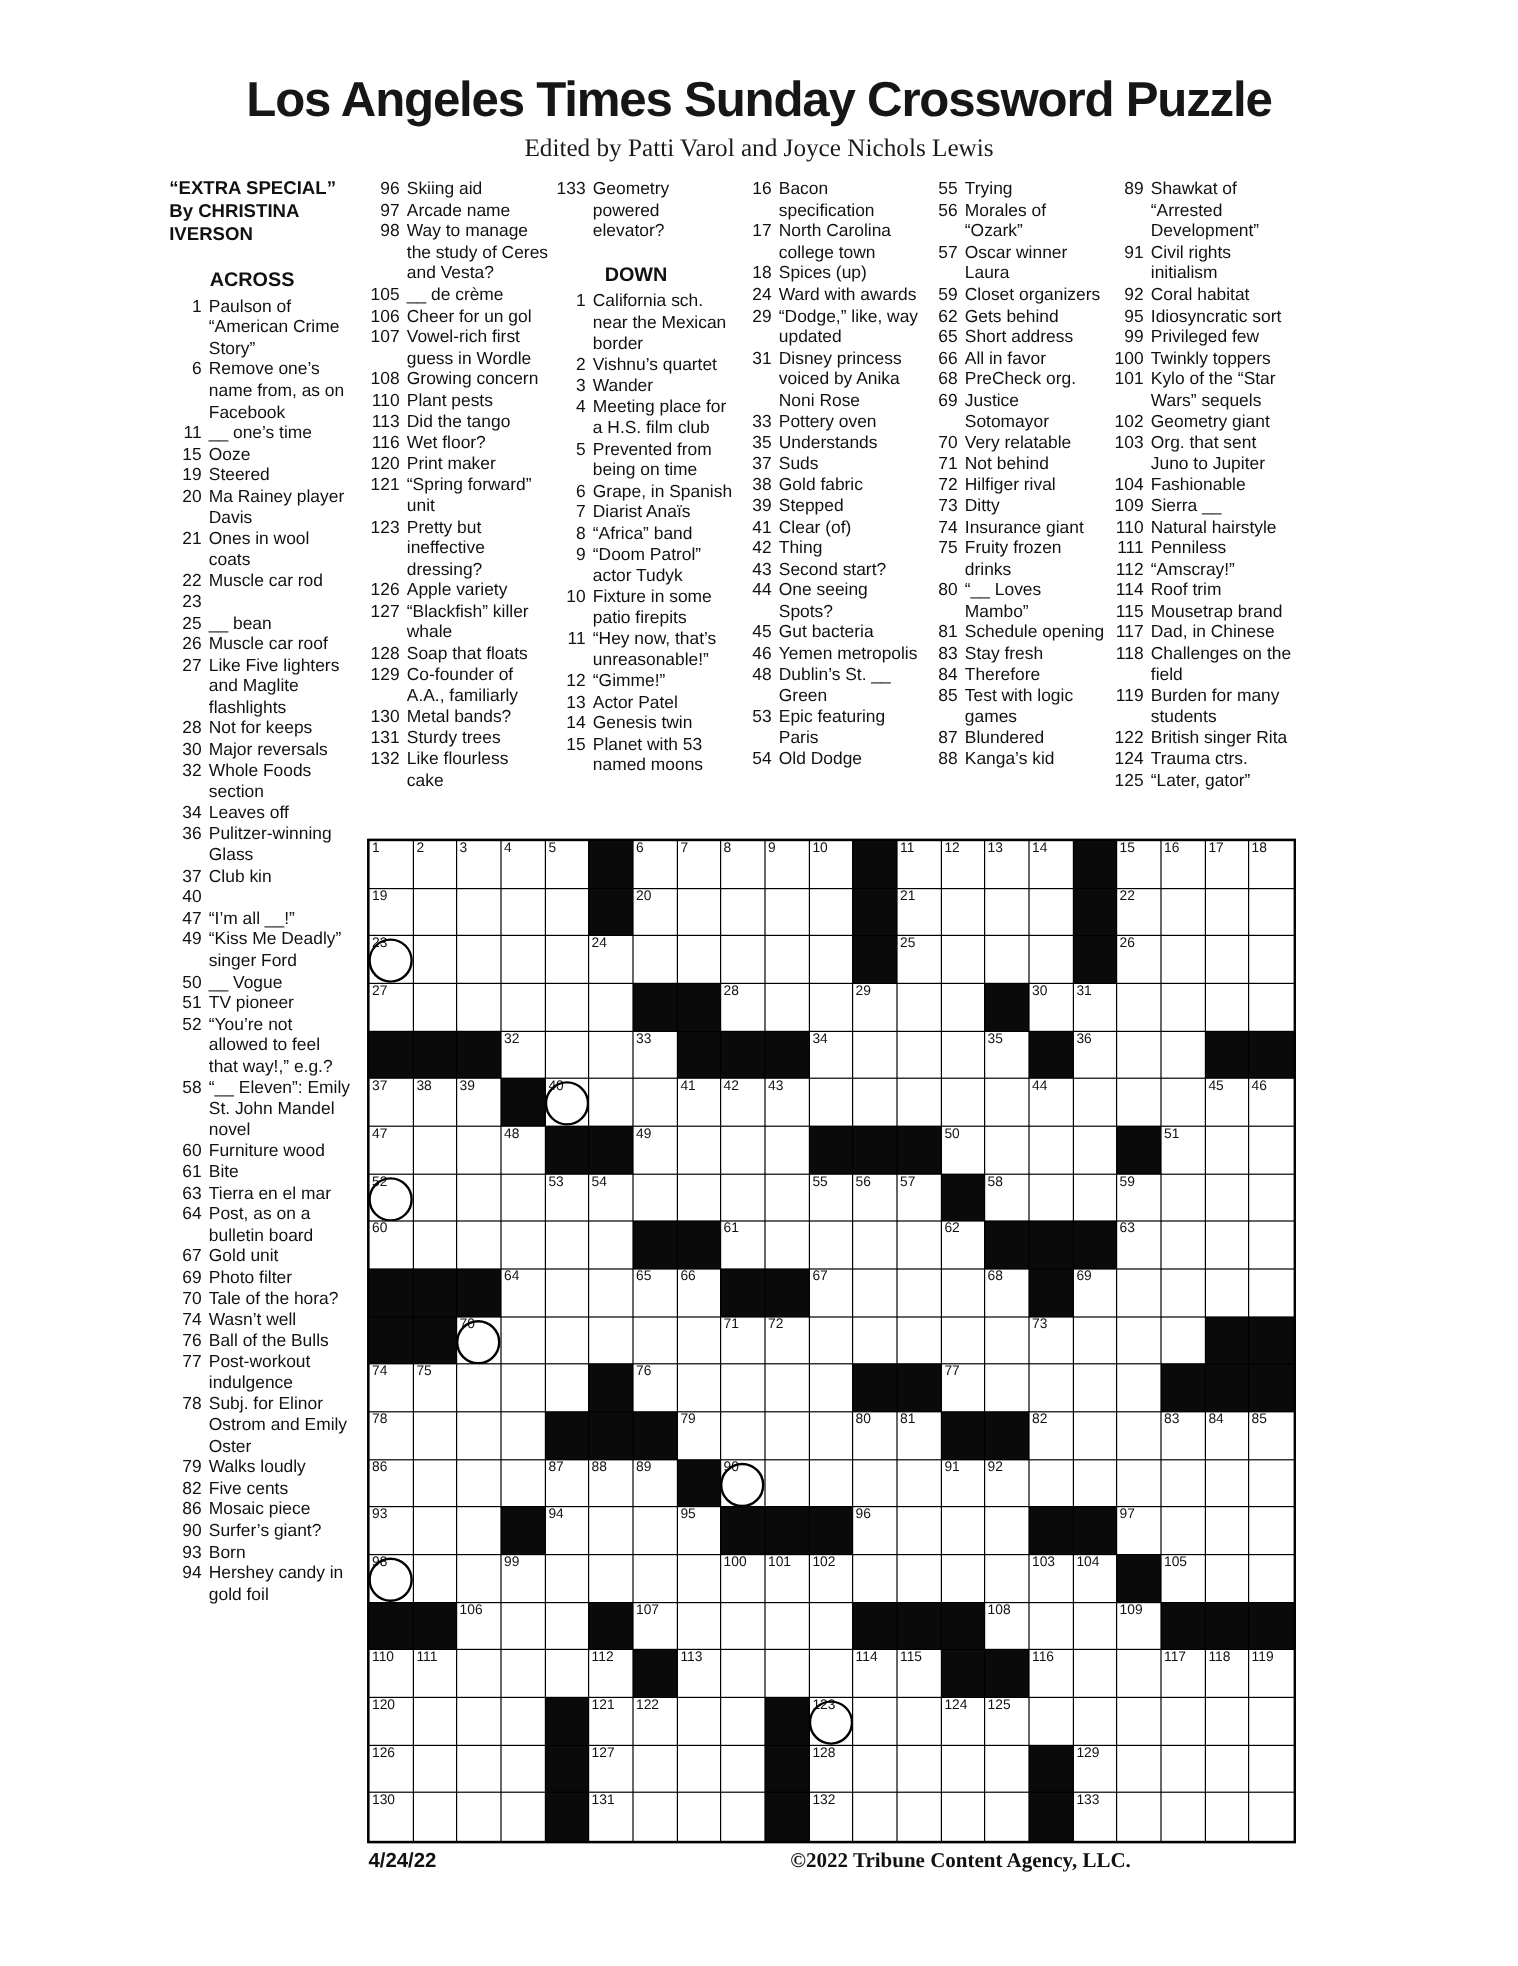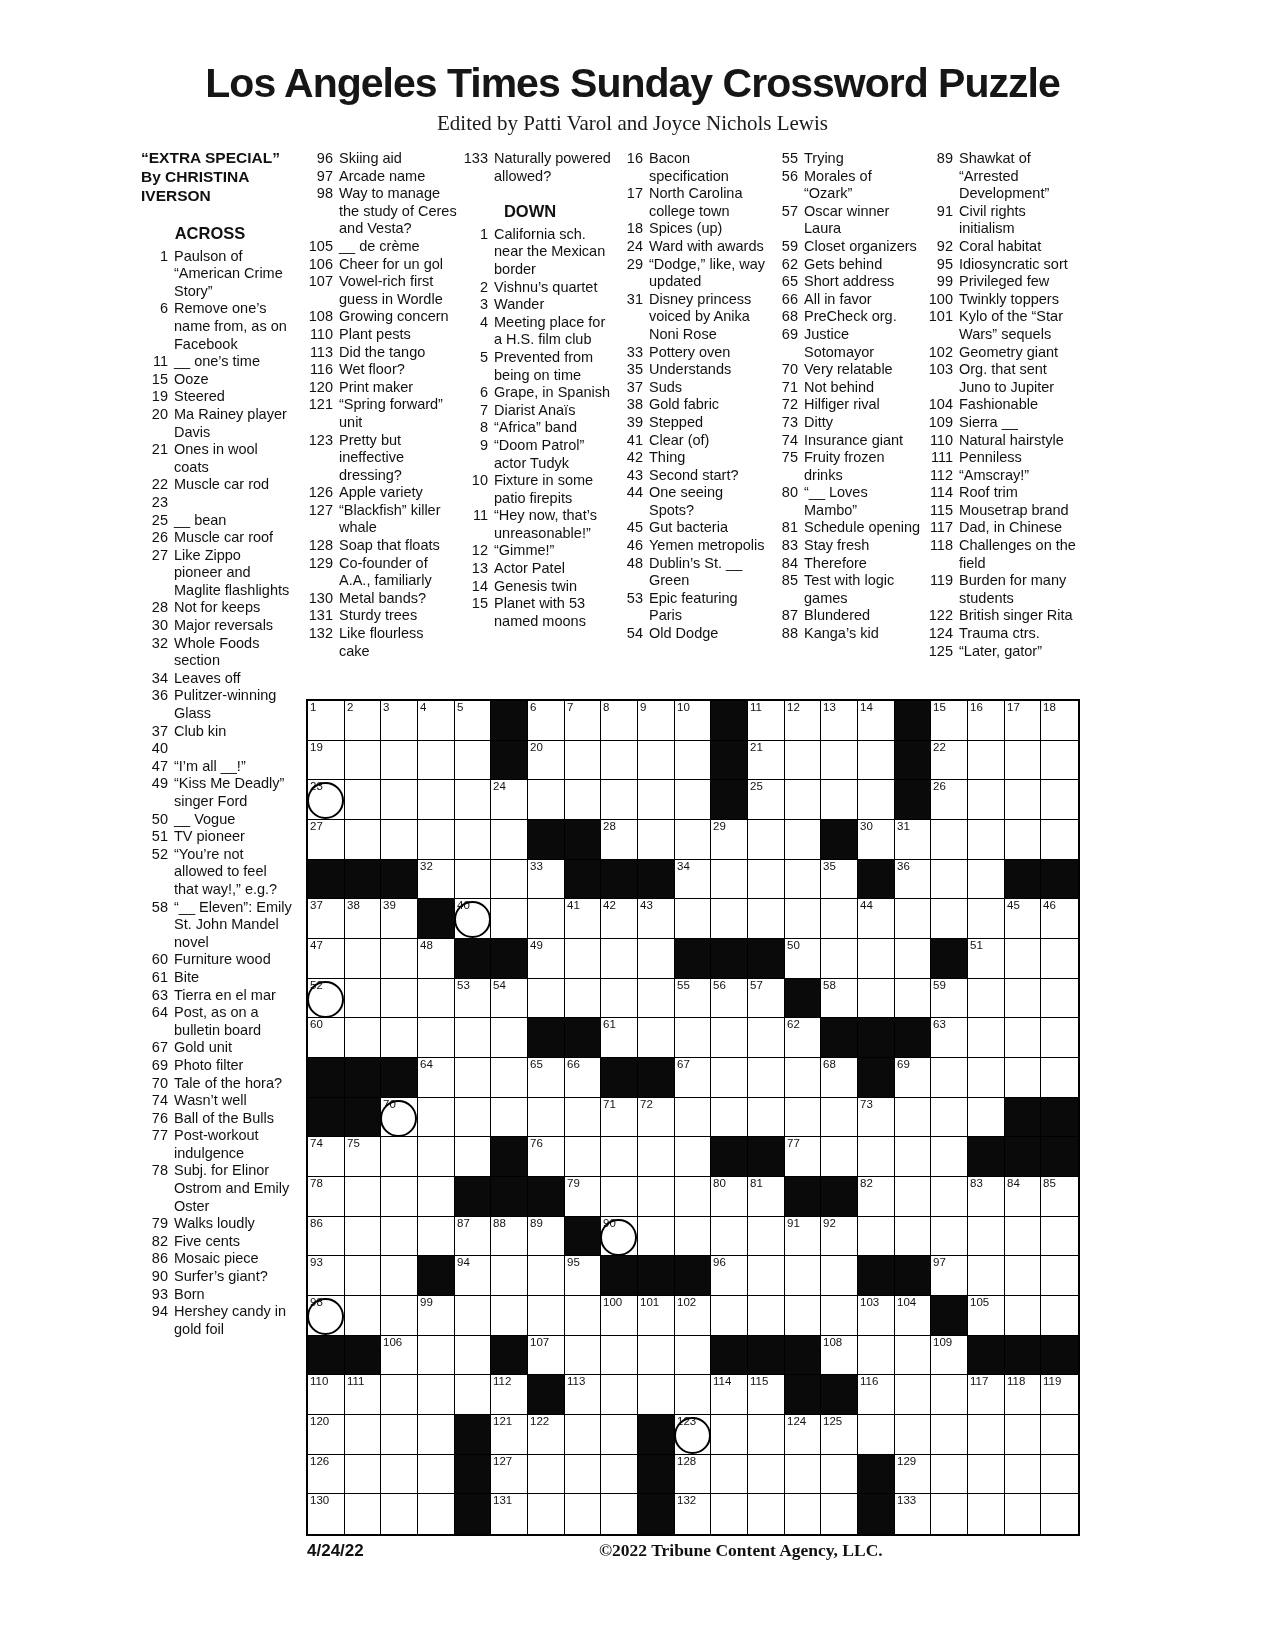--- a/index.html
+++ b/index.html
@@ -24,21 +24,21 @@
   .ctext{flex:1;overflow-wrap:break-word;}
   .grid{position:absolute;left:306px;top:699px;width:770px;height:833px;
         background:#000;border:2px solid #000;}
   .cell{position:absolute;box-sizing:border-box;}
   .cell.w{background:#fff;}
   .cell.b{background:#0a0a0a;}
   .cn{position:absolute;top:0px;left:2px;font-size:11.5px;line-height:13px;color:#111;}
   .circ{position:absolute;left:-1px;top:2px;width:33px;height:33px;
         border:2px solid #000;border-radius:50%;pointer-events:none;}
   .fdate{position:absolute;left:307px;top:1541px;font-size:17px;font-weight:bold;}
-  .fcopy{position:absolute;left:599px;top:1540px;width:481px;text-align:left;
+  .fcopy{position:absolute;left:560px;top:1540px;width:481px;text-align:center;
          font-family:"Liberation Serif",serif;font-size:17.5px;font-weight:bold;}
 </style>
 </head>
 <body>
 
 <div class="page">
   <div class="title">Los Angeles Times Sunday Crossword Puzzle</div>
   <div class="subtitle">Edited by Patti Varol and Joyce Nichols Lewis</div>
 
   <div class="col col1">
@@ -84,21 +84,21 @@
         <div class="clue">
           <span class="cnum">25</span>
           <span class="ctext">__ bean</span>
         </div>
         <div class="clue">
           <span class="cnum">26</span>
           <span class="ctext">Muscle car roof</span>
         </div>
         <div class="clue">
           <span class="cnum">27</span>
-          <span class="ctext">Like Zippo pioneer and Maglite flashlights</span>
+          <span class="ctext">Like Five lighters and Maglite flashlights</span>
         </div>
         <div class="clue">
           <span class="cnum">28</span>
           <span class="ctext">Not for keeps</span>
         </div>
         <div class="clue">
           <span class="cnum">30</span>
           <span class="ctext">Major reversals</span>
         </div>
         <div class="clue">
@@ -295,21 +295,21 @@
         <div class="clue">
           <span class="cnum">132</span>
           <span class="ctext">Like flourless cake</span>
         </div>
       </div>
   </div>
   <div class="col col3">
     <div class="clues">
         <div class="clue">
           <span class="cnum">133</span>
-          <span class="ctext">Naturally powered allowed?</span>
+          <span class="ctext">Geometry powered elevator?</span>
         </div>
         <div class="sechdr">DOWN</div>
         <div class="clue">
           <span class="cnum">1</span>
           <span class="ctext">California sch. near the Mexican border</span>
         </div>
         <div class="clue">
           <span class="cnum">2</span>
           <span class="ctext">Vishnu’s quartet</span>
         </div>

